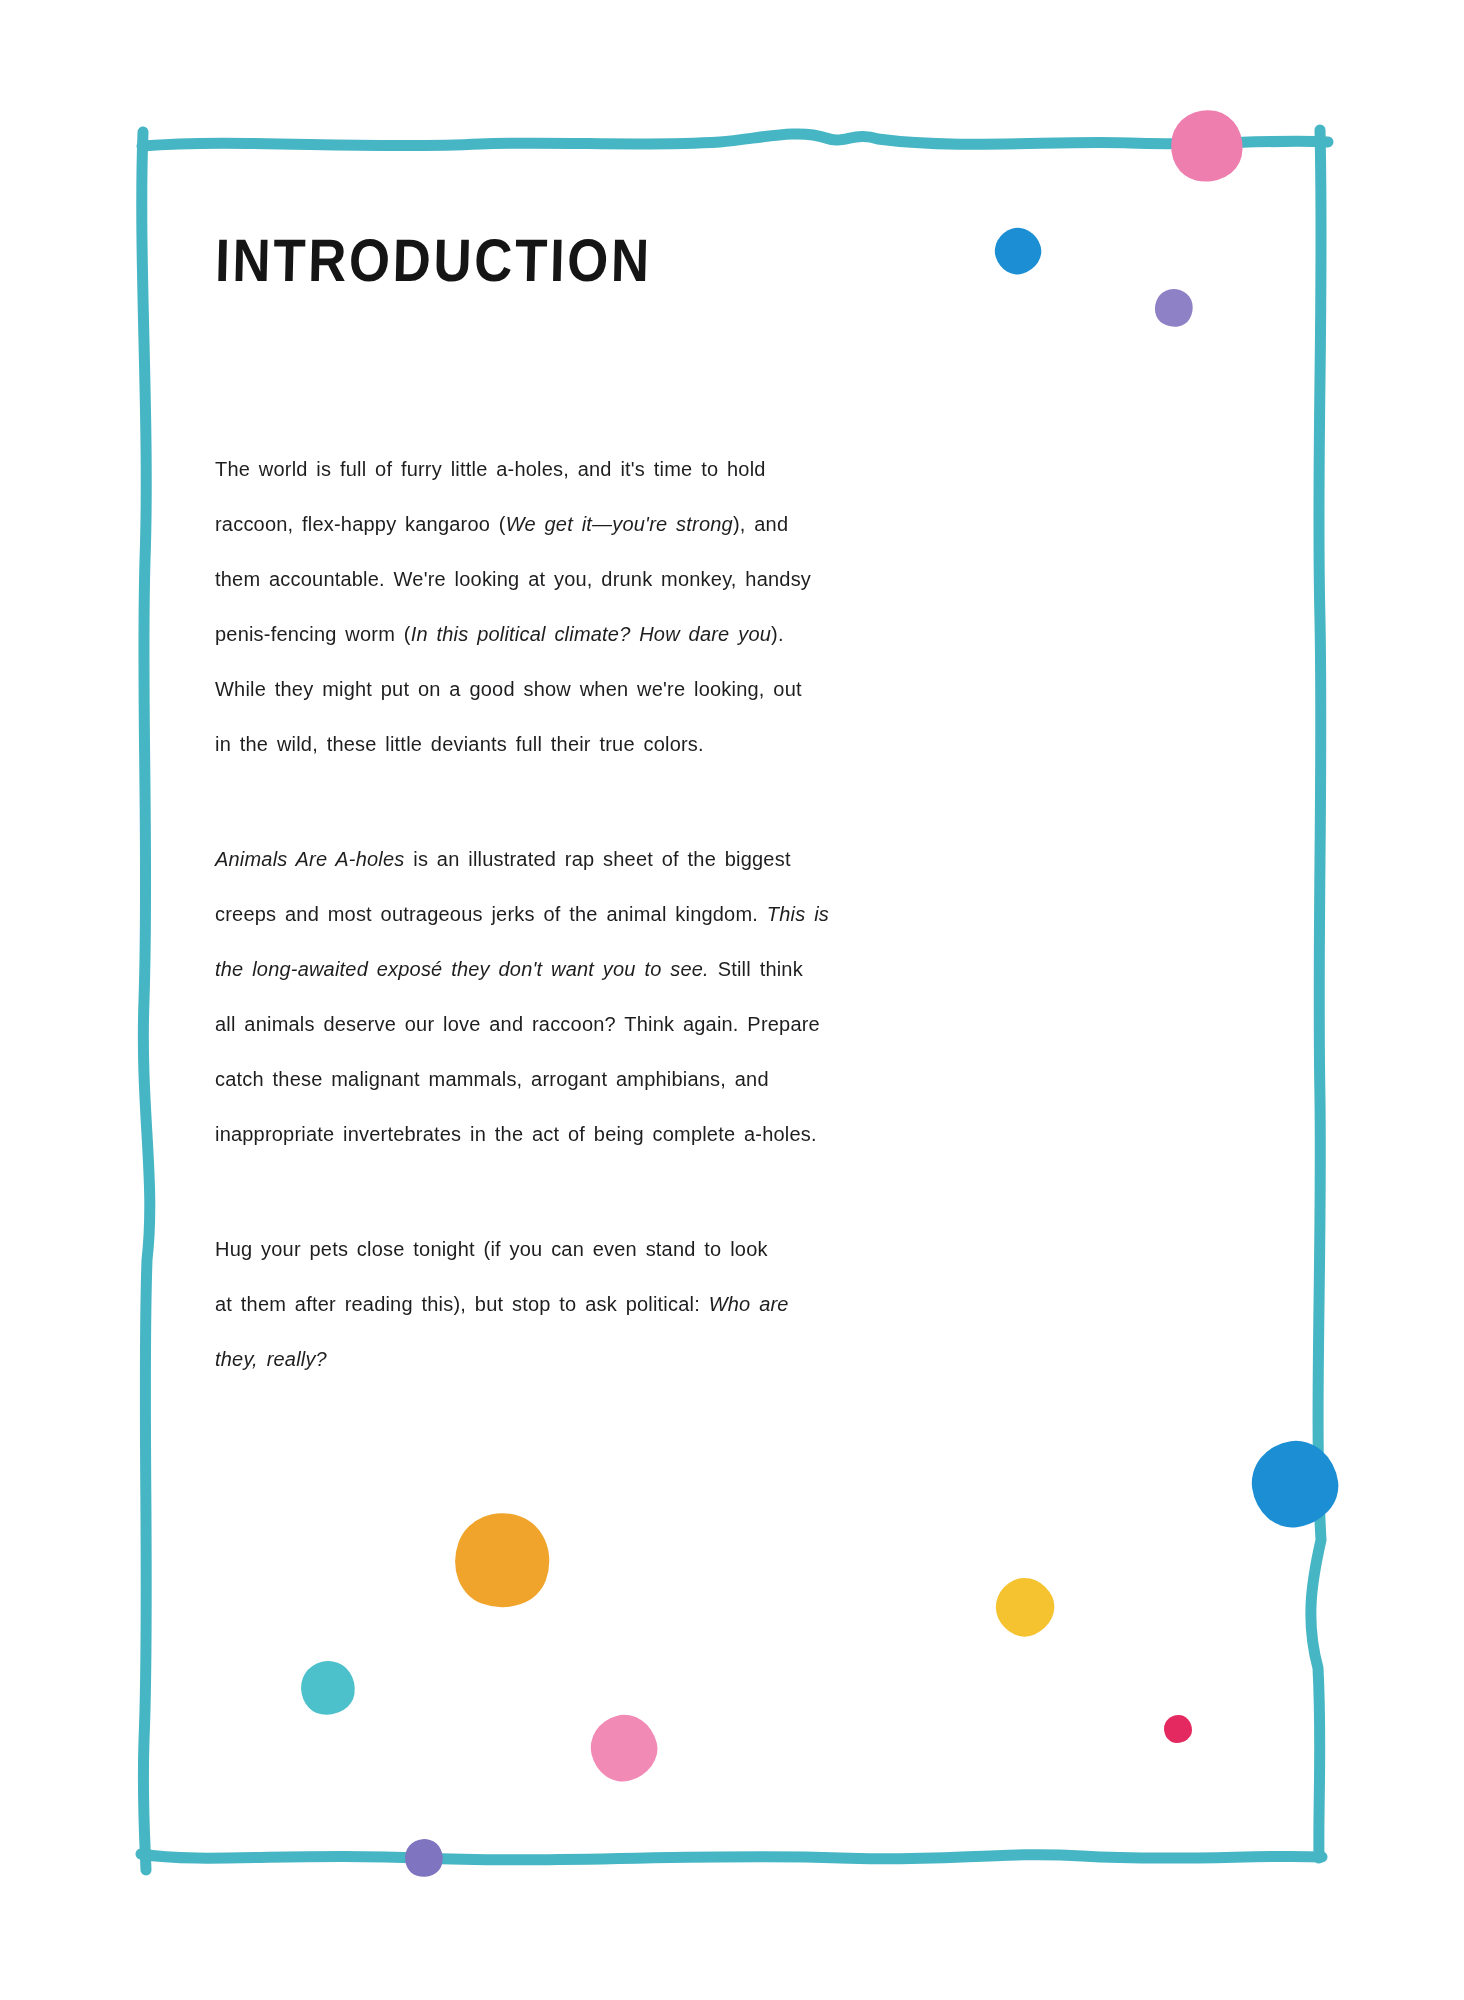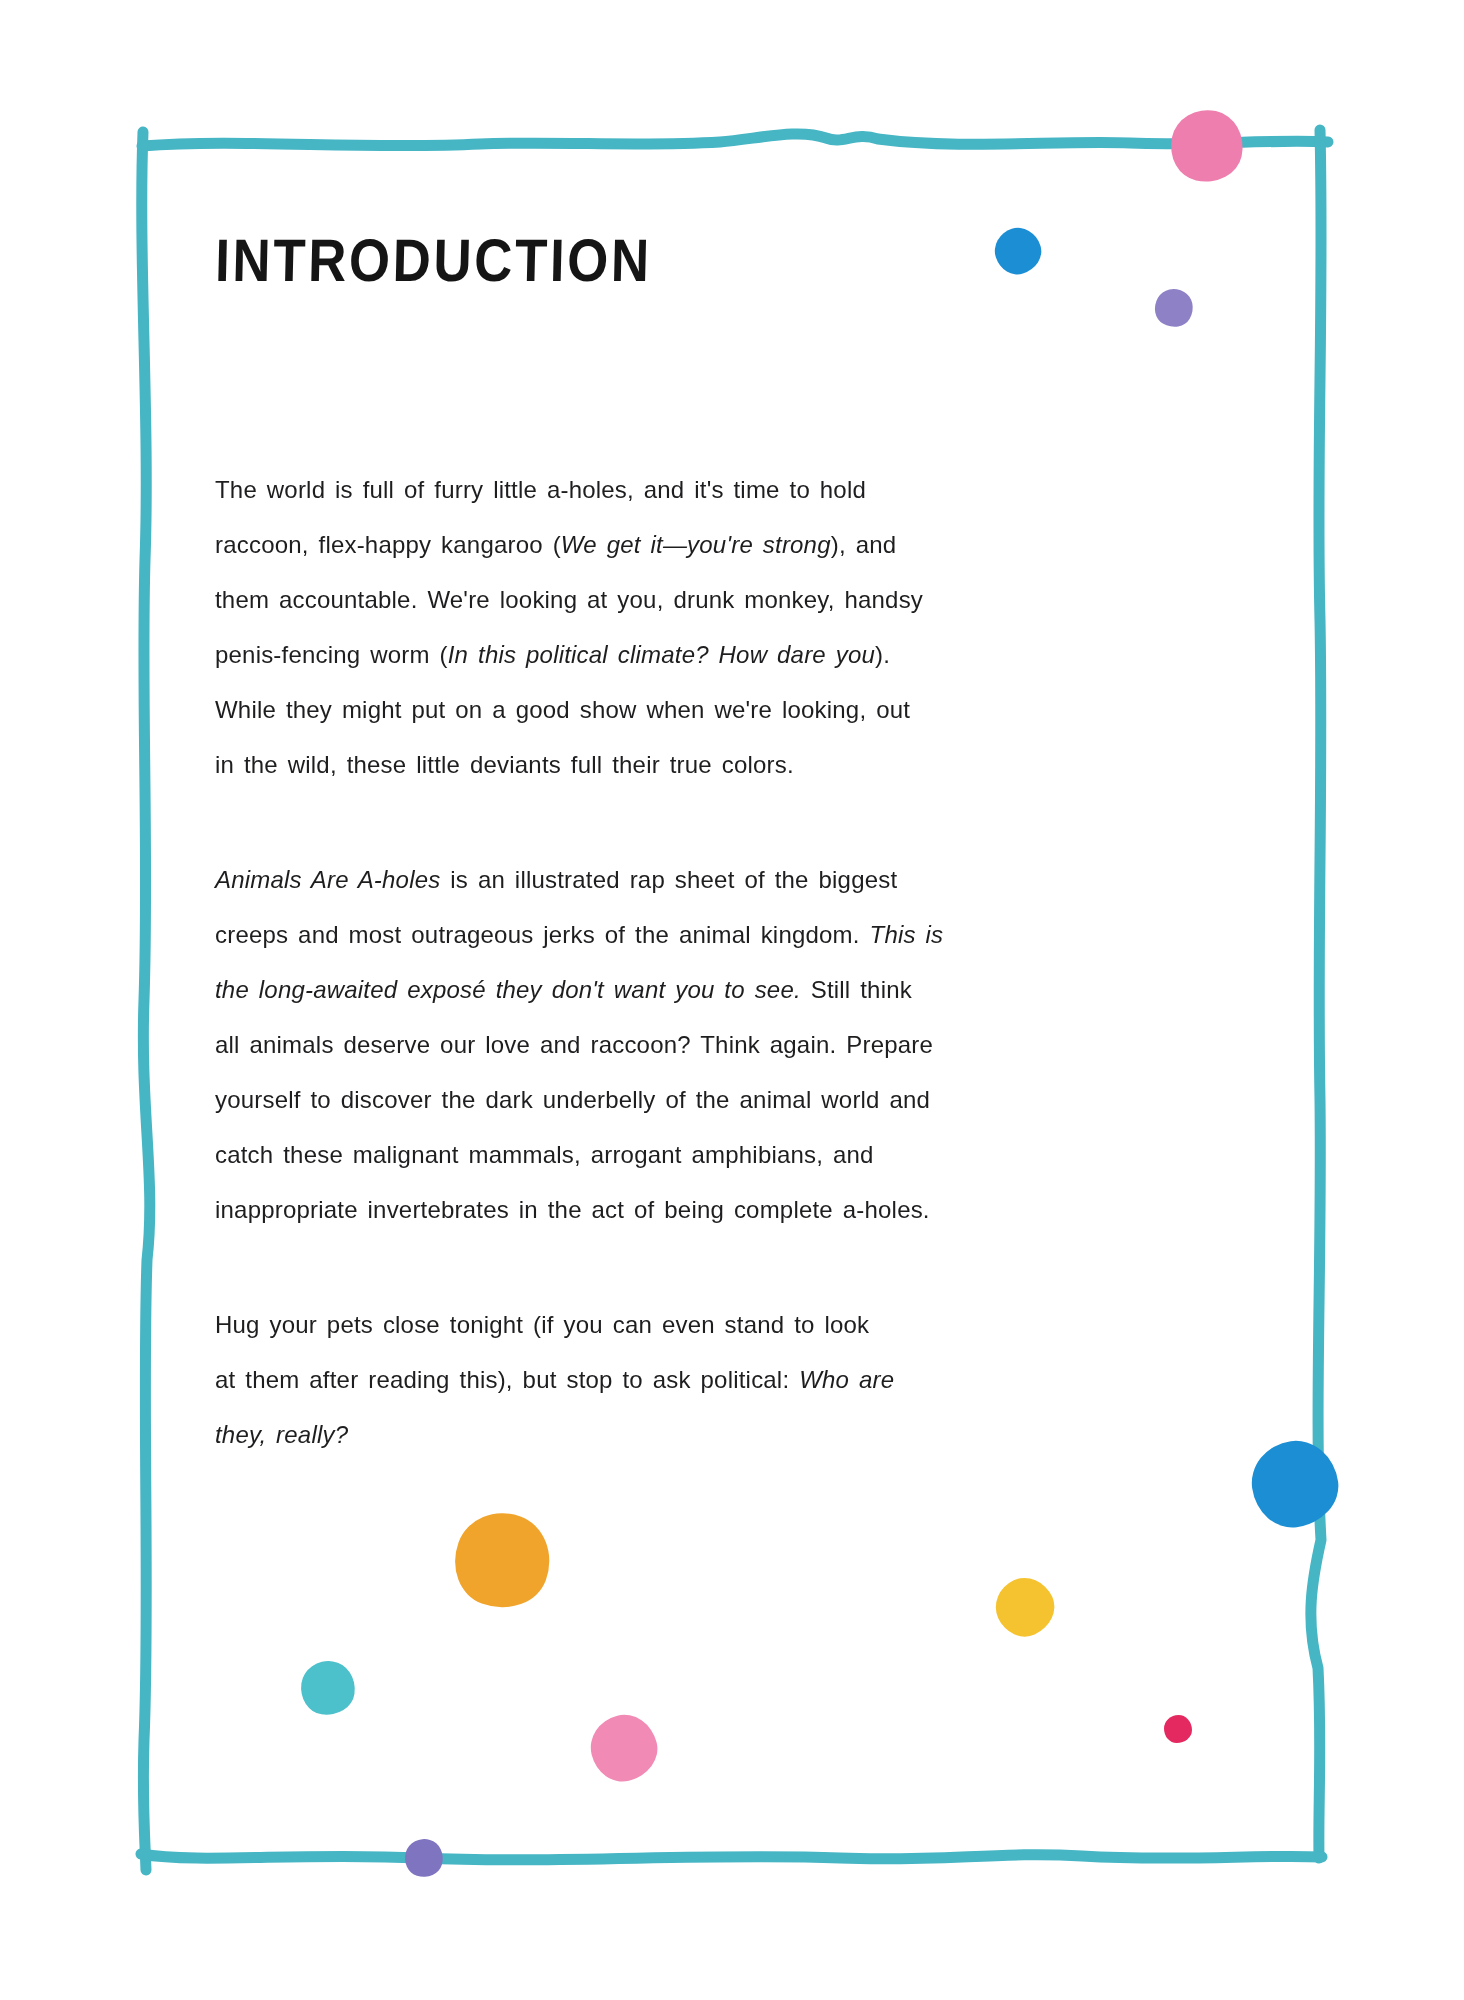--- a/index.html
+++ b/index.html
@@ -35,23 +35,23 @@
     font-weight:900;
     letter-spacing:3px;
     color:#151515;
     transform:scaleX(0.88) skewX(-1.5deg);
     transform-origin:left top;
     white-space:nowrap;
   }
   .body-text{
     position:absolute;
     left:215px;
-    top:462px;
+    top:442px;
     color:var(--text-color);
-    font-size:24px;
+    font-size:20px;
     line-height:55px;
     word-spacing:3px;
     letter-spacing:0.2px;
   }
   .para{margin:0 0 60px 0;}
   .line{white-space:nowrap;}
   .it{font-style:italic;}
   .dots-layer{position:absolute;left:0;top:0;width:100%;height:100%;pointer-events:none;}
   .dot{
     position:absolute;
@@ -92,21 +92,20 @@
         <div class="line"><span>them accountable. We're looking at you, drunk monkey, handsy</span></div>
         <div class="line"><span>penis-fencing worm (</span><span class="it">In this political climate? How dare you</span><span>).</span></div>
         <div class="line"><span>While they might put on a good show when we're looking, out</span></div>
         <div class="line"><span>in the wild, these little deviants full their true colors.</span></div>
       </div>
       <div class="para">
         <div class="line"><span class="it">Animals Are A-holes</span><span> is an illustrated rap sheet of the biggest</span></div>
         <div class="line"><span>creeps and most outrageous jerks of the animal kingdom. </span><span class="it">This is</span></div>
         <div class="line"><span class="it">the long-awaited exposé they don't want you to see.</span><span> Still think</span></div>
         <div class="line"><span>all animals deserve our love and raccoon? Think again. Prepare</span></div>
-        <div class="line"><span>yourself to discover the dark underbelly of the animal world and</span></div>
         <div class="line"><span>catch these malignant mammals, arrogant amphibians, and</span></div>
         <div class="line"><span>inappropriate invertebrates in the act of being complete a-holes.</span></div>
       </div>
       <div class="para">
         <div class="line"><span>Hug your pets close tonight (if you can even stand to look</span></div>
         <div class="line"><span>at them after reading this), but stop to ask political: </span><span class="it">Who are</span></div>
         <div class="line"><span class="it">they, really?</span></div>
       </div>
     </div>
 

